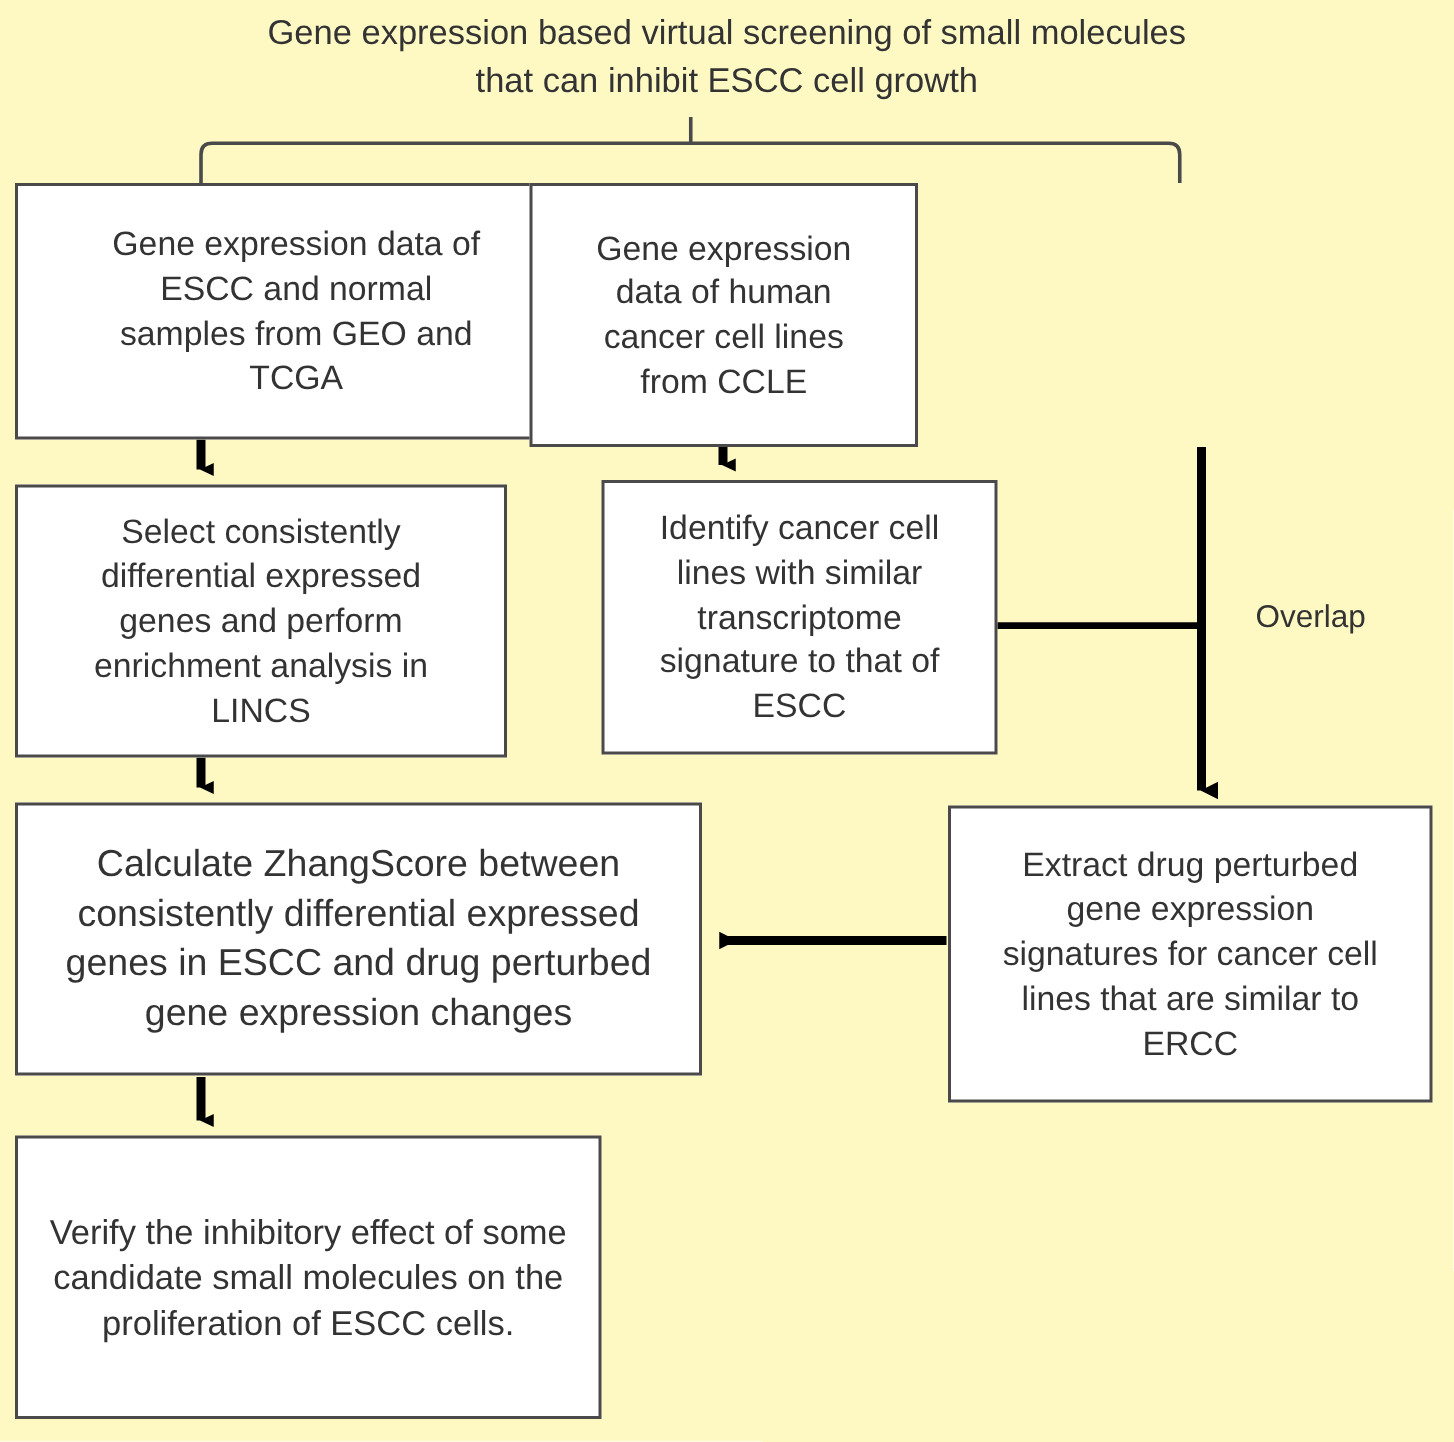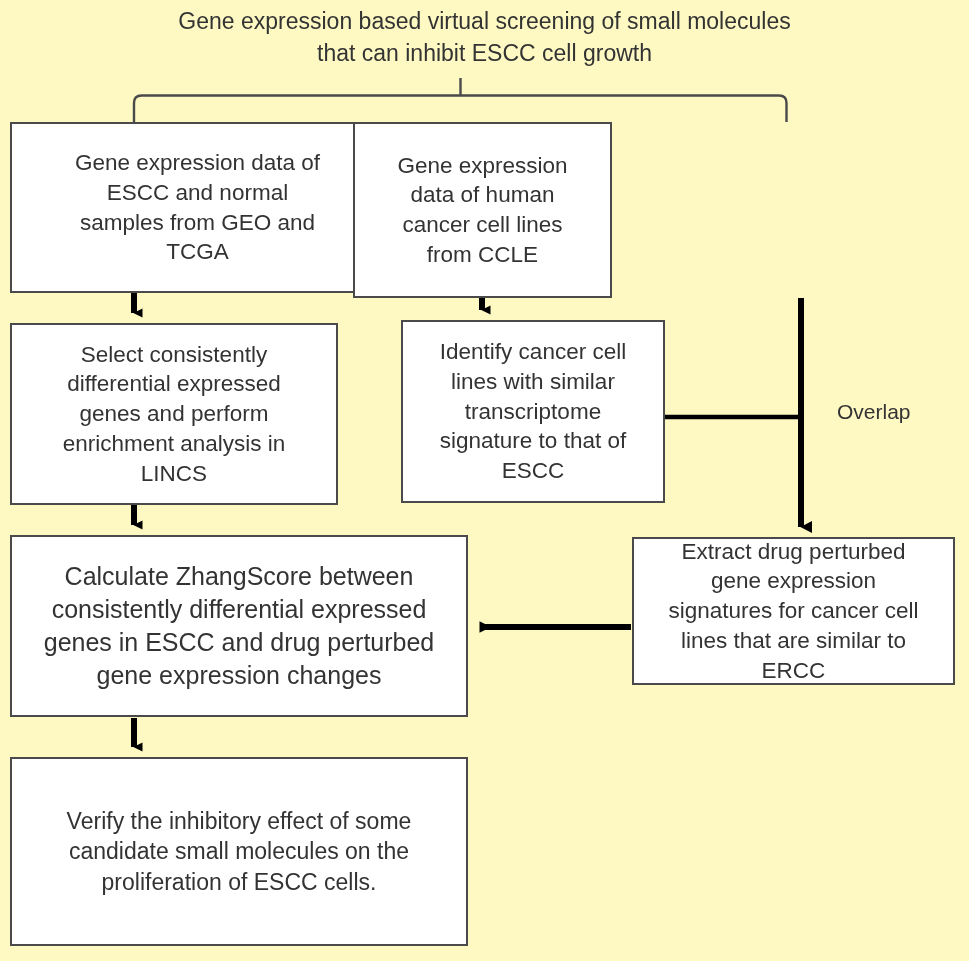--- a/index.html
+++ b/index.html
@@ -142,27 +142,27 @@
 
   <div class="edge-label" style="left:815px; top:400px;margin-left:22px;">Overlap</div>
 
   <div class="node" id="n-zhang" style="left:10px; top:535px; width:458px; height:182px;">
     <span class="txt">Calculate ZhangScore between
 consistently differential expressed
 genes in ESCC and drug perturbed
 gene expression changes</span>
   </div>
 
-  <div class="node" id="n-extract" style="left:632px; top:537px; width:323px; height:148px;">
+  <div class="node" id="n-extract" style="left:632px; top:537px; width:323px; height:198px;">
     <span class="txt">Extract drug perturbed
 gene expression
 signatures for cancer cell
 lines that are similar to
 ERCC</span>
   </div>
 
-  <div class="node" id="n-verify" style="left:10px; top:757px; width:458px; height:189px;">
+  <div class="node" id="n-verify" style="left:10px; top:757px; width:391px; height:189px;">
     <span class="txt">Verify the inhibitory effect of some
 candidate small molecules on the
 proliferation of ESCC cells.</span>
   </div>
 
 </div>
 
 </body></html>

